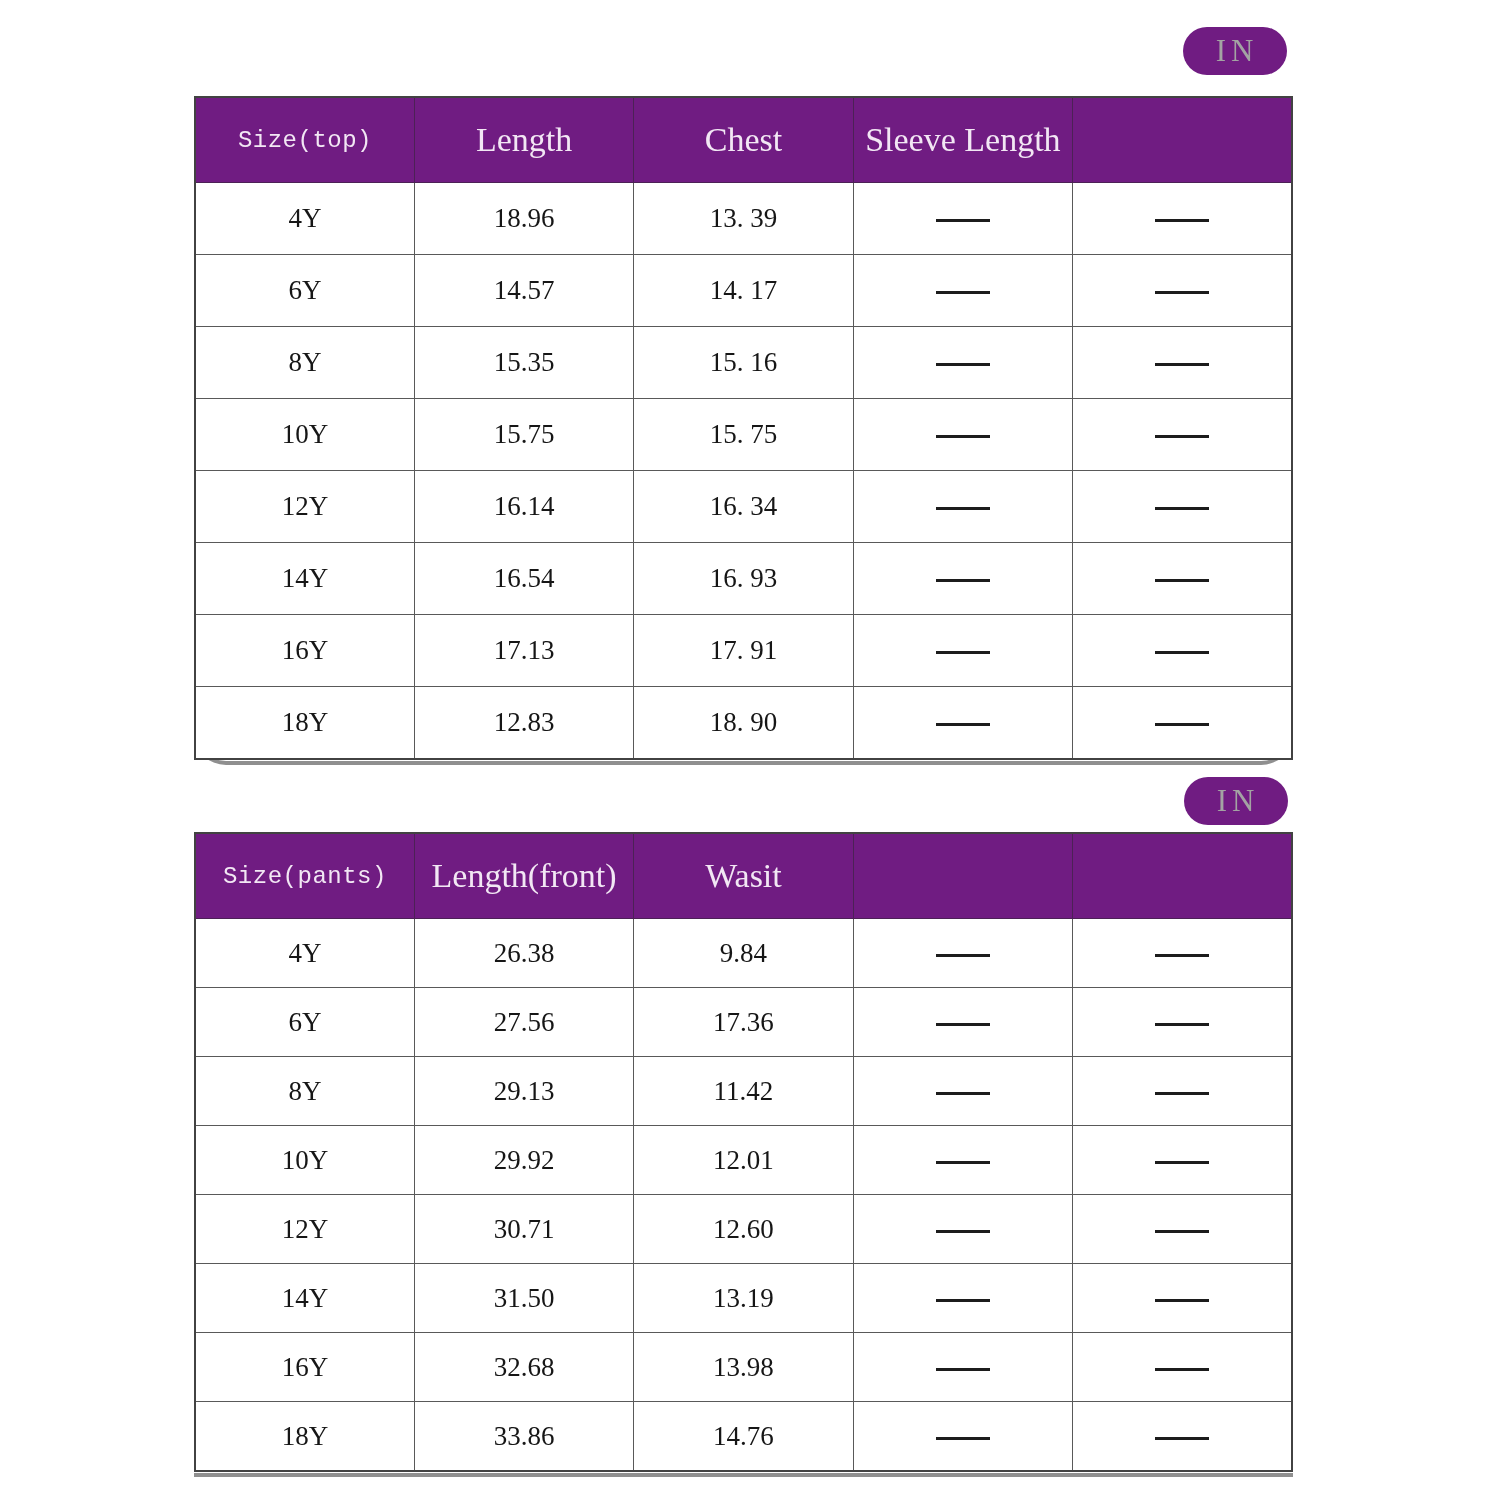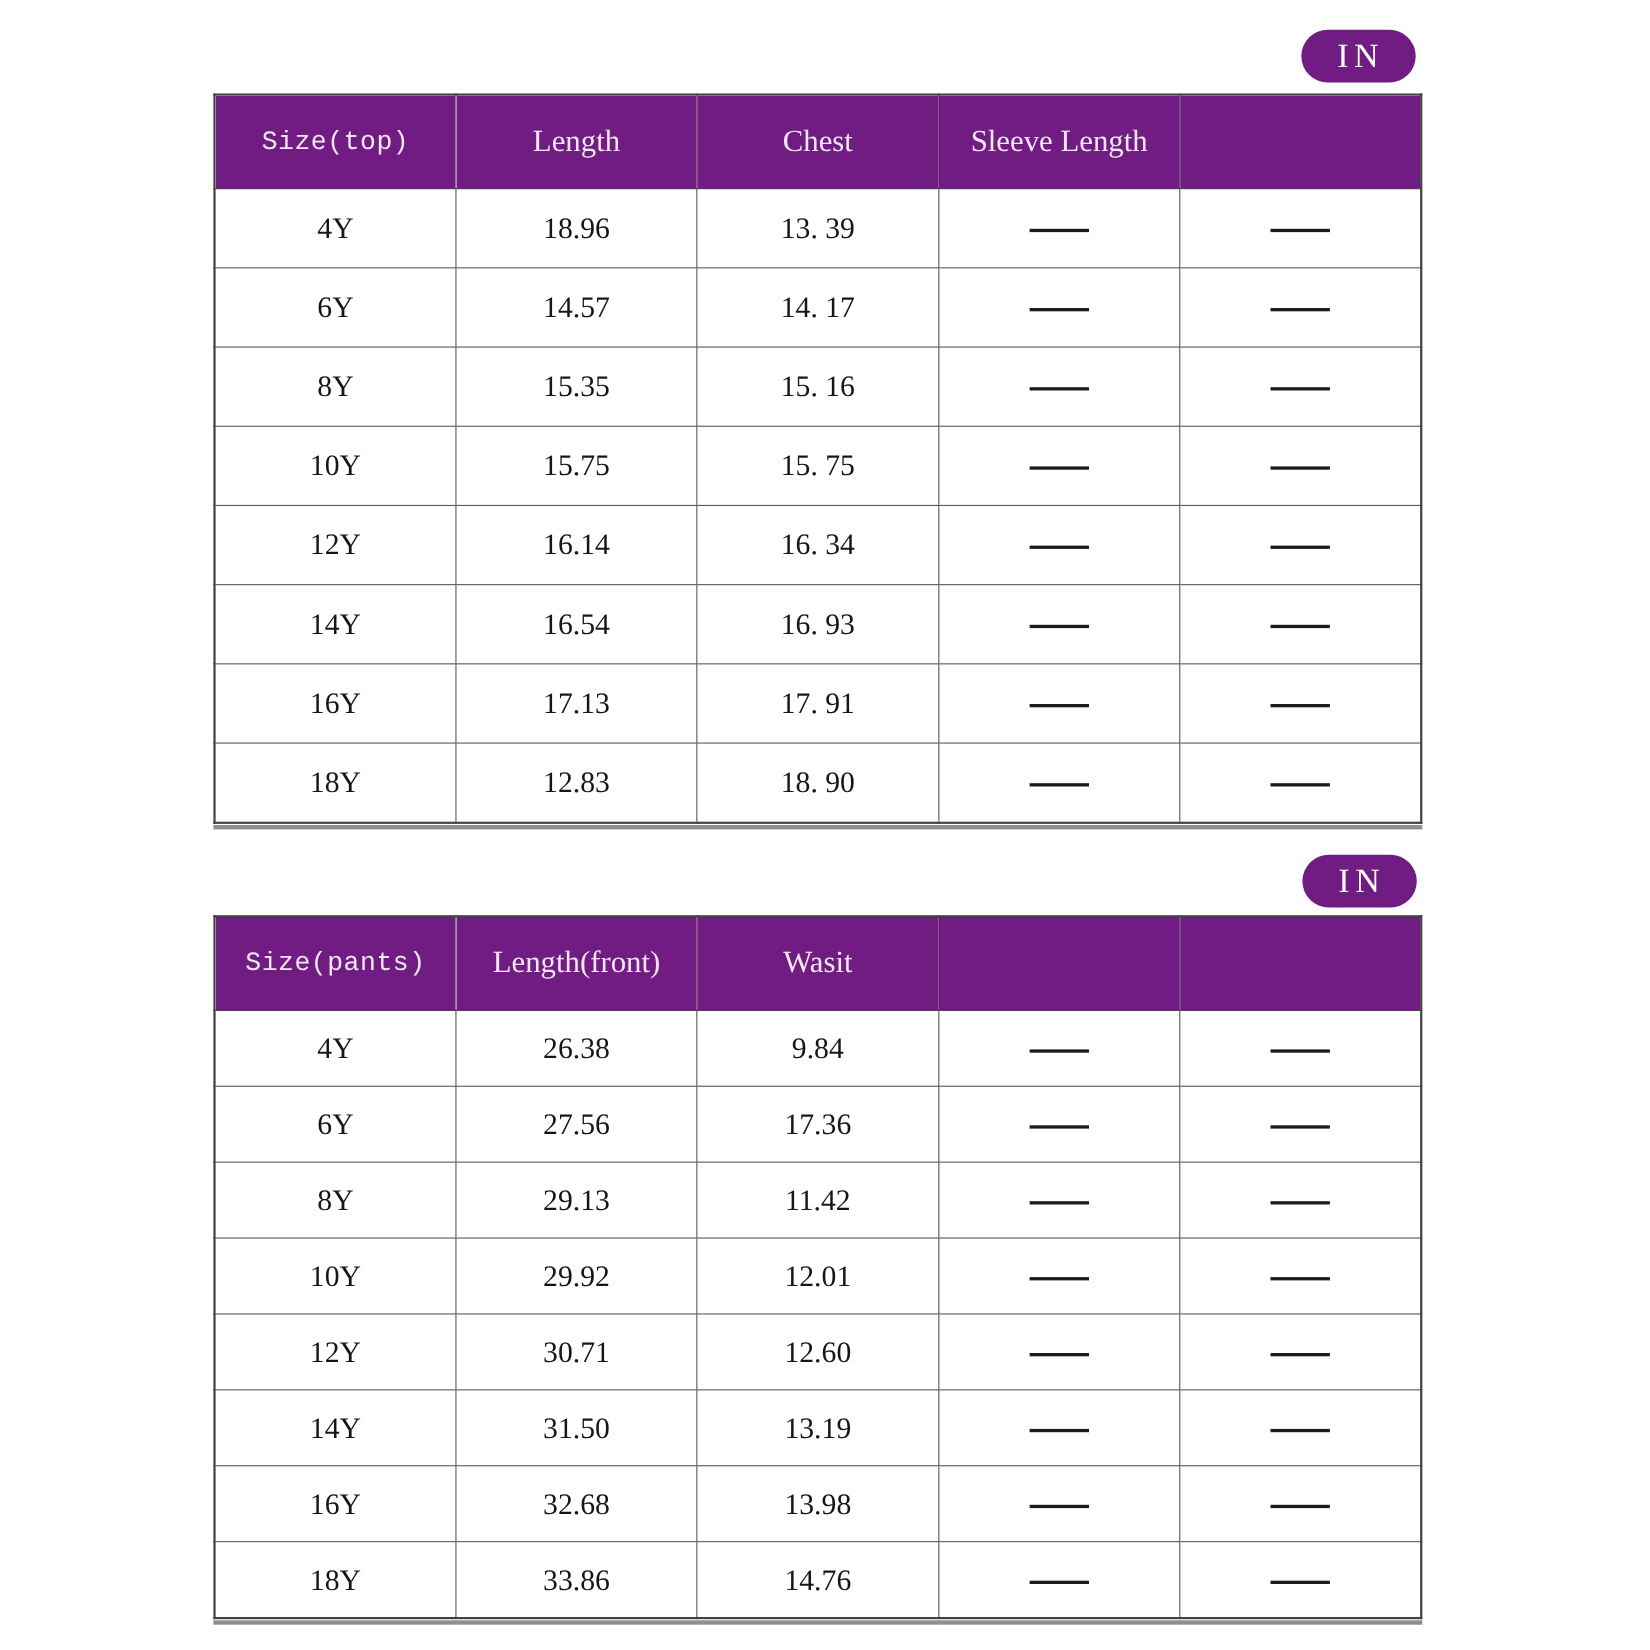--- a/index.html
+++ b/index.html
@@ -15,61 +15,61 @@
     font-family: "Liberation Serif", serif;
     color: #1a1a1a;
     overflow: hidden;
   }
   .badge {
     position: absolute;
     width: 104px;
     height: 48px;
     background: #701c82;
     border-radius: 24px;
-    color: #ffffff;
+    color: #a3a3a3;
     font-size: 31px;
     letter-spacing: 5px;
     display: flex;
     align-items: center;
     justify-content: center;
     padding-left: 4px;
     box-sizing: border-box;
   }
   #badge-top    { left: 1183px; top: 27px; }
   #badge-pants  { left: 1184px; top: 777px; }
 
   .table-wrap {
     position: absolute;
     left: 194px;
     width: 1099px;
     border-bottom: 4px solid #8f8f8f;
     padding-bottom: 1px;
   }
-  #wrap-top   { top: 85px; }
+  #wrap-top   { top: 96px; border-radius: 32px; }
   #wrap-pants { top: 832px; }
 
   table.size-table {
     width: 100%;
     border-collapse: collapse;
     table-layout: fixed;
     background: #ffffff;
     border: 2px solid #424242;
   }
   .size-table th, .size-table td {
     border: 1px solid #595959;
     text-align: center;
     vertical-align: middle;
     padding: 0;
     overflow: hidden;
   }
   .size-table thead th {
     background: #701c82;
     color: #f2e7f4;
     font-weight: normal;
-    font-size: 28px;
+    font-size: 34px;
     height: 84px;
     border-color: #4c2156;
   }
   .size-table thead th.mono {
     font-family: "Liberation Mono", monospace;
     font-size: 24px;
     letter-spacing: 0.5px;
   }
   #table-top tbody td   { height: 71px; }
   #table-pants tbody td { height: 68px; }

